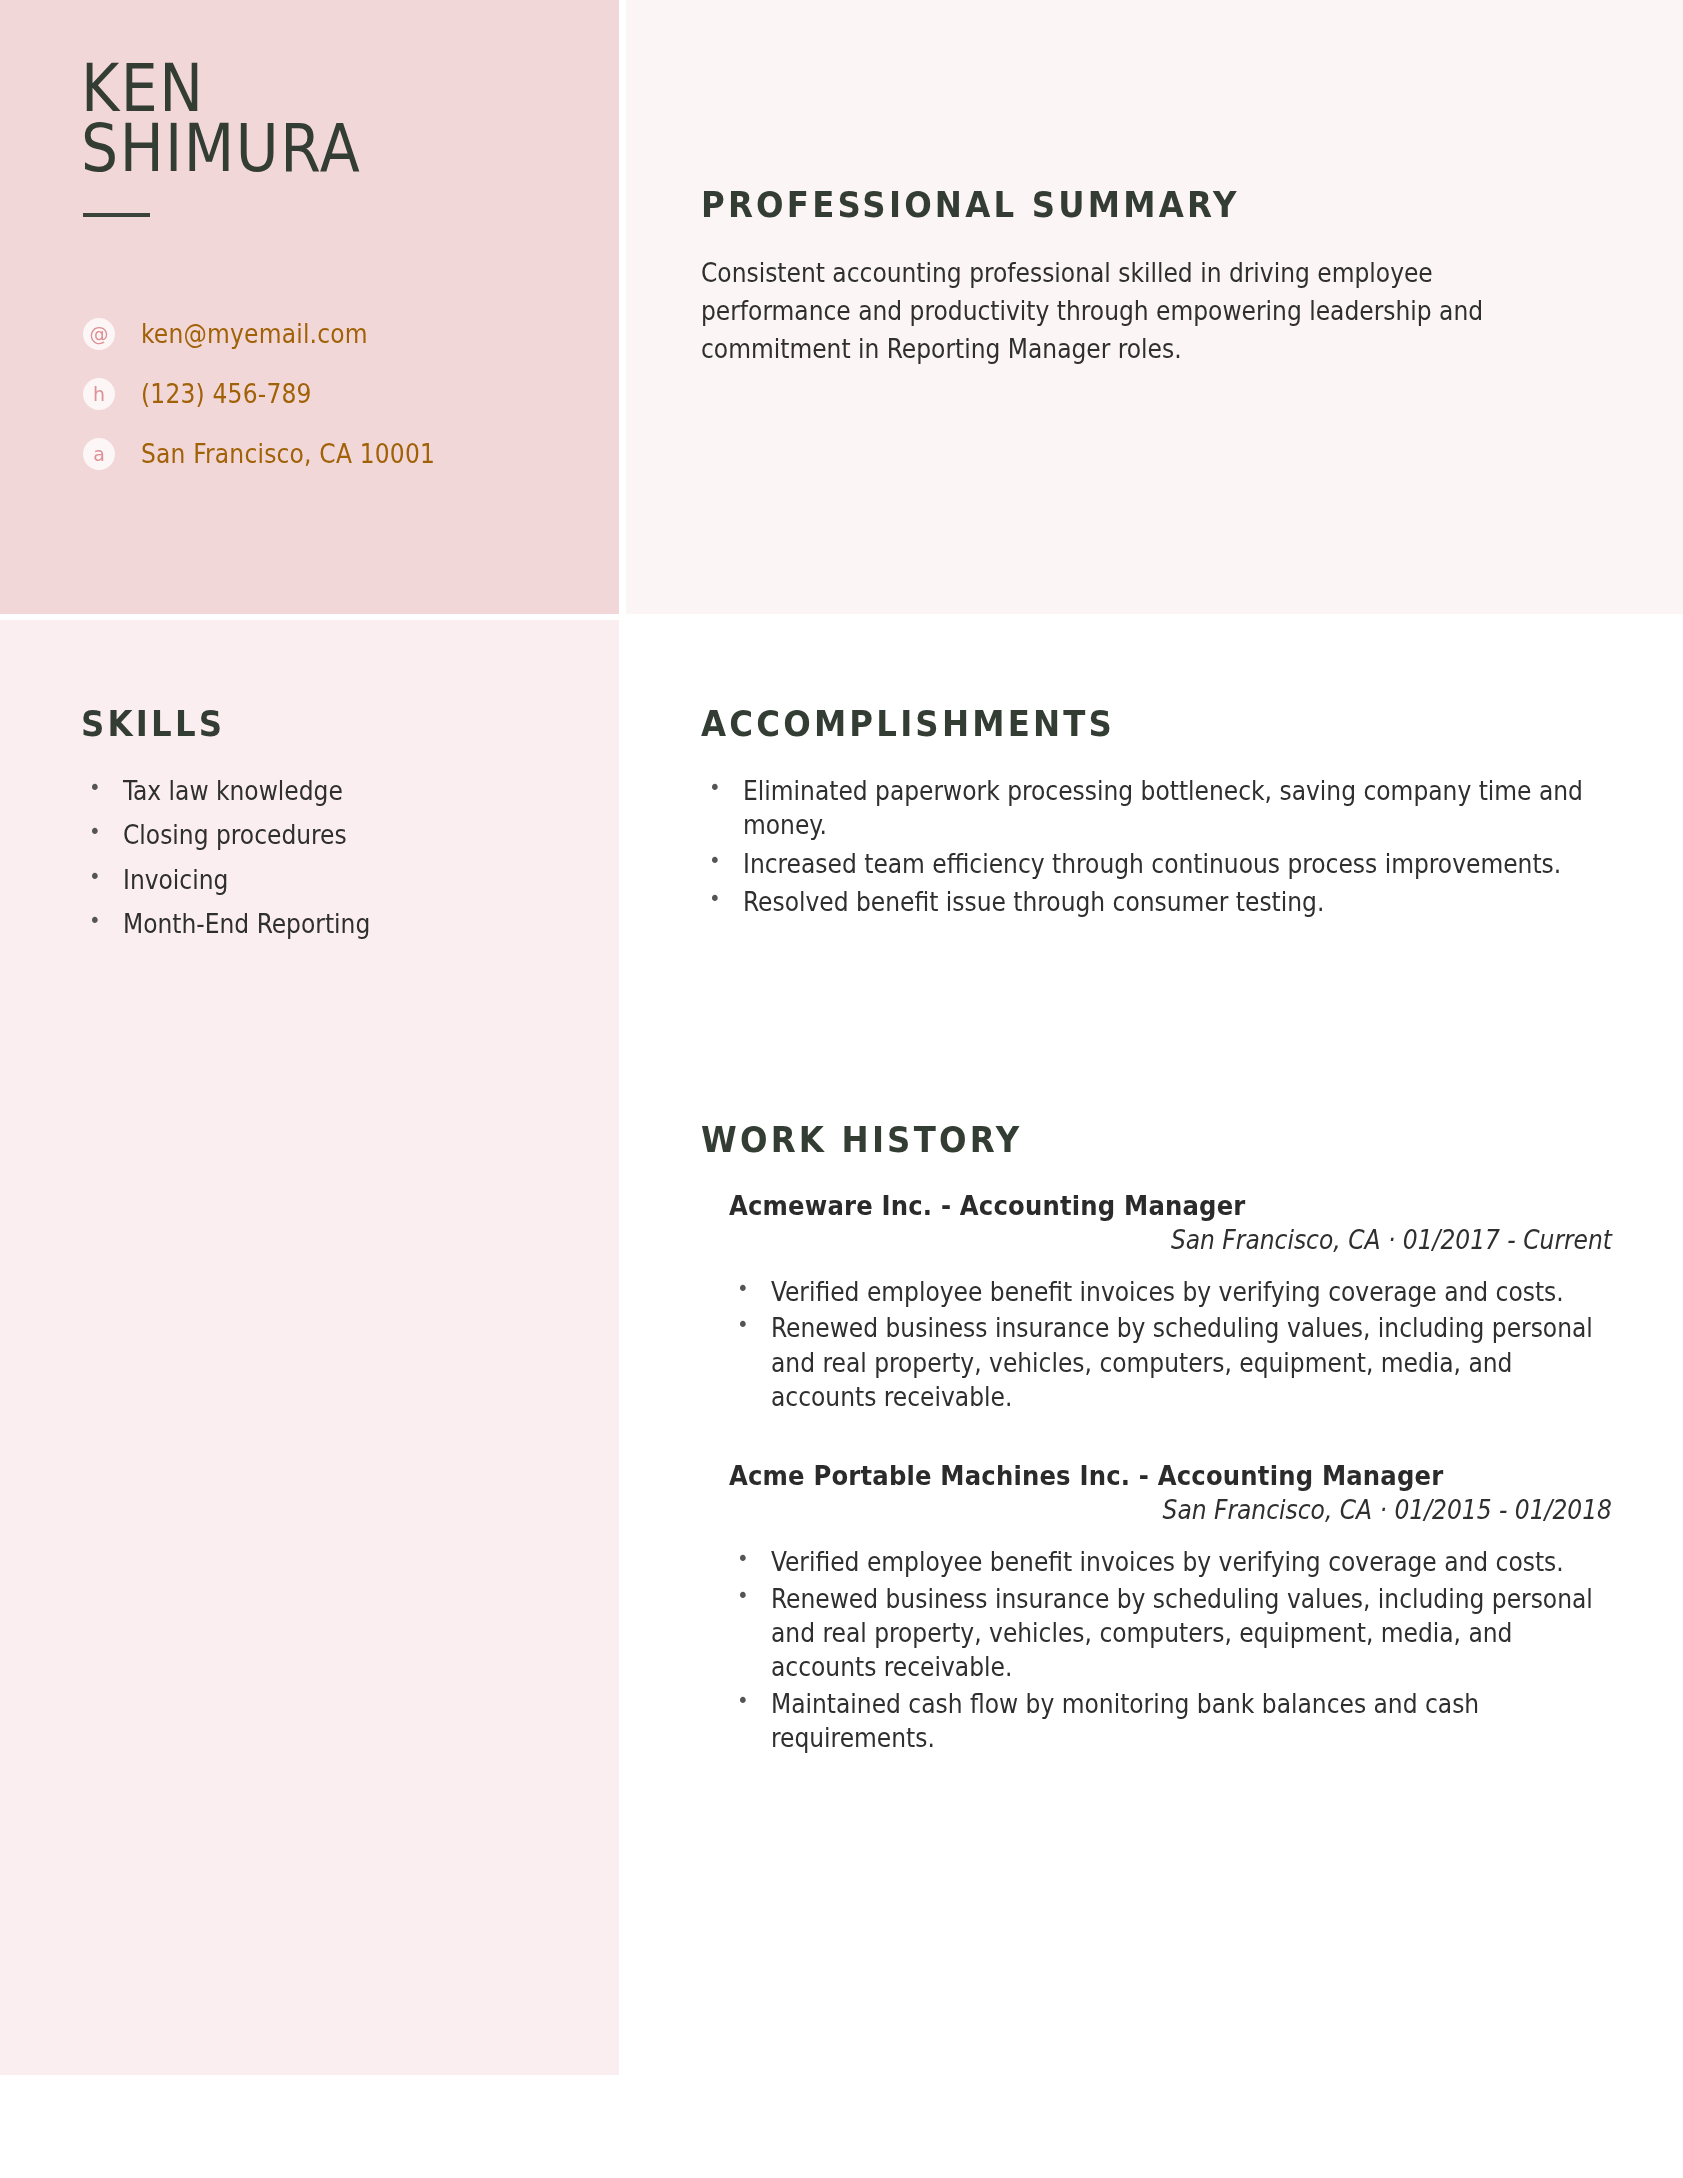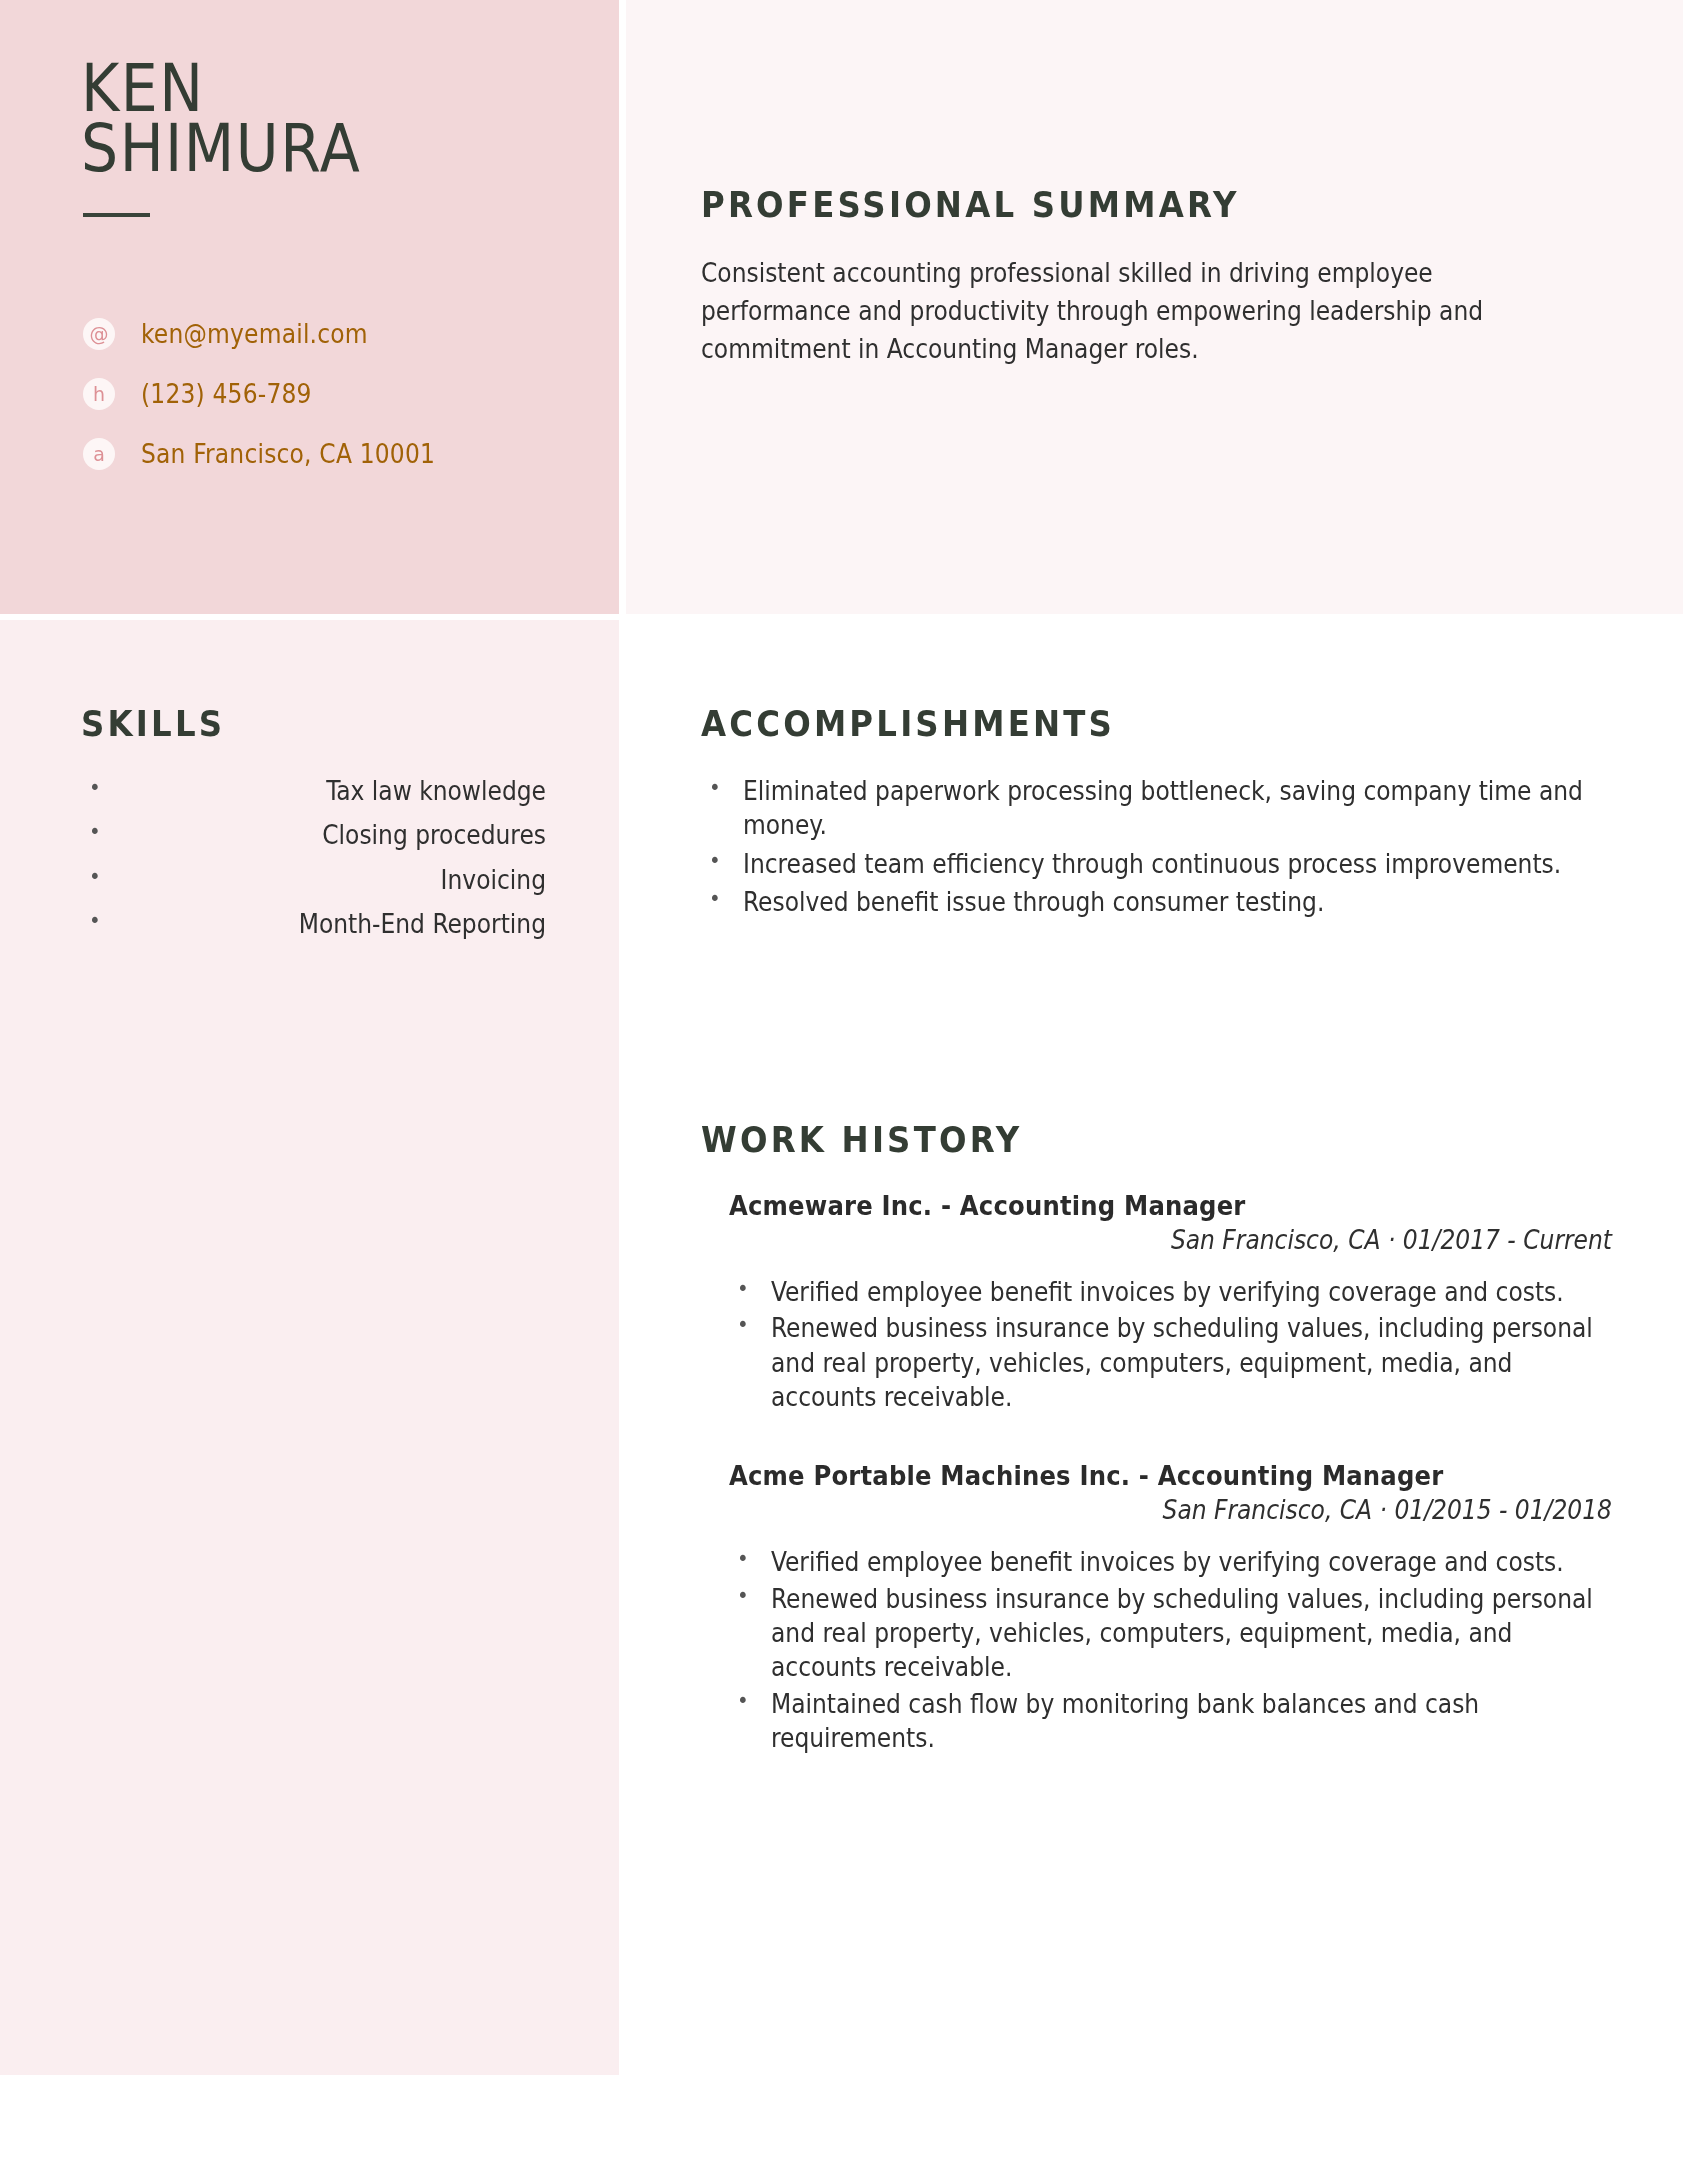--- a/index.html
+++ b/index.html
@@ -132,21 +132,20 @@
   }
 
   
   #skills-section {
     position: absolute;
     left: 81px; top: 703px;
     width: 465px;
   }
   #skills-section .bullet-item {
     margin-bottom: 10px;
-    text-align: right;
   }
 
   #education-section {
     position: absolute;
     left: 81px; top: 1049px;
     width: 475px;
   }
   .edu-school {
     color: #2b2b2b;
     font-size: 27px;
@@ -260,21 +259,21 @@
       <li class="bullet-item">Tax law knowledge</li>
       <li class="bullet-item">Closing procedures</li>
       <li class="bullet-item">Invoicing</li>
       <li class="bullet-item">Month-End Reporting</li>
     </ul>
   </div>
 
 
   <div id="summary-section">
     <h2 class="section-heading">PROFESSIONAL SUMMARY</h2>
-    <p id="summary-text">Consistent accounting professional skilled in driving employee performance and productivity through empowering leadership and commitment in Accounting Manager roles.</p>
+    <p id="summary-text">Consistent accounting professional skilled in driving employee performance and productivity through empowering leadership and commitment in Reporting Manager roles.</p>
   </div>
 
   <div id="accomplishments-section">
     <h2 class="section-heading">ACCOMPLISHMENTS</h2>
     <ul class="bullet-list">
       <li class="bullet-item">Eliminated paperwork processing bottleneck, saving company time and money.</li>
       <li class="bullet-item">Increased team efficiency through continuous process improvements.</li>
       <li class="bullet-item">Resolved benefit issue through consumer testing.</li>
     </ul>
   </div>

